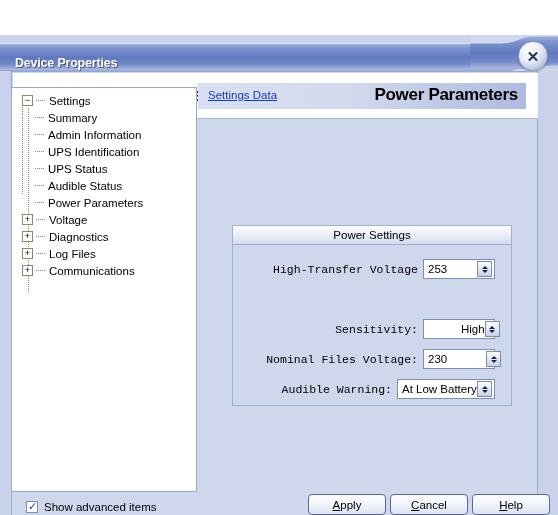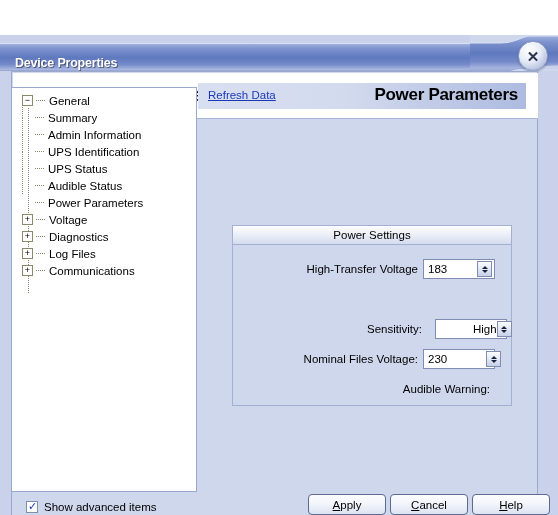--- a/index.html
+++ b/index.html
@@ -237,20 +237,21 @@
     height: 22px;
     display: flex;
     align-items: center;
   }
   .field-label {
     font-size: 11.5px;
     color: #000000;
     text-align: center;
     white-space: nowrap;
     padding-right: 5px;
+    font-family: Liberation Mono, monospace;
   }
   .spin-wrap {
     position: relative;
     height: 20px;
     background: #ffffff;
     border: 1px solid #7f8db3;
     box-sizing: border-box;
     display: flex;
     align-items: center;
   }
@@ -393,21 +394,21 @@
       </div>
     </div>
   </div>
 
   <div id="tree-panel">
     <div id="tree-trunk"></div>
 
     <div class="tree-node" style="margin-top:4px;padding-left:10px">
       <span class="expander">−</span>
       <span class="dots"></span>
-      <span class="tree-label">General</span>
+      <span class="tree-label">Settings</span>
     </div>
 
     <div class="tree-node child">
       <span class="dots"></span>
       <span class="tree-label">Summary</span>
     </div>
     <div class="tree-node child">
       <span class="dots"></span>
       <span class="tree-label">Admin Information</span>
     </div>
@@ -445,40 +446,40 @@
     </div>
     <div class="tree-node" style="padding-left:10px">
       <span class="expander">+</span>
       <span class="dots"></span>
       <span class="tree-label">Communications</span>
     </div>
   </div>
 
   <div id="content">
     <div id="page-header">
-      <a id="refresh-link" href="#">Refresh Data</a>
+      <a id="refresh-link" href="#">Settings Data</a>
       <div id="page-title">Power Parameters</div>
     </div>
 
     <div id="settings-box">
       <div id="settings-box-title">Power Settings</div>
 
       <div class="field-row" style="left:0; top:32px; width:262px; justify-content:flex-end;">
         <span class="field-label">High-Transfer Voltage</span>
         <span class="spin-wrap" style="width:72px;">
-          <span class="spin-value">183</span>
+          <span class="spin-value">253</span>
           <span class="spin-btn">
             <span class="arrow-up"></span>
               <span class="arrow-dn"></span>
           </span>
         </span>
       </div>
 
 
-      <div class="field-row" style="left:12px; top:92px; width:262px; justify-content:flex-end;gap:8px;">
+      <div class="field-row" style="left:0; top:92px; width:262px; justify-content:flex-end;">
         <span class="field-label">Sensitivity:</span>
         <span class="spin-wrap" style="width:72px;padding-left:33px;">
           <span class="spin-value">High</span>
           <span class="spin-btn">
             <span class="arrow-up"></span>
               <span class="arrow-dn"></span>
           </span>
         </span>
       </div>
 
@@ -488,20 +489,27 @@
           <span class="spin-value">230</span>
           <span class="spin-btn">
             <span class="arrow-up"></span>
               <span class="arrow-dn"></span>
           </span>
         </span>
       </div>
 
       <div class="field-row" style="left:0; top:152px; width:280px; justify-content:flex-end; padding-right:18px; box-sizing:border-box;">
         <span class="field-label">Audible Warning:</span>
+        <span class="spin-wrap" style="width:98px;">
+          <span class="spin-value">At Low Battery</span>
+          <span class="spin-btn">
+            <span class="arrow-up"></span>
+              <span class="arrow-dn"></span>
+          </span>
+        </span>
       </div>
     </div>
   </div>
 
   <div id="advanced-row">
     <span id="advanced-check">
       <span class="tick">✓</span>
     </span>
     <span id="advanced-label">Show advanced items</span>
   </div>

